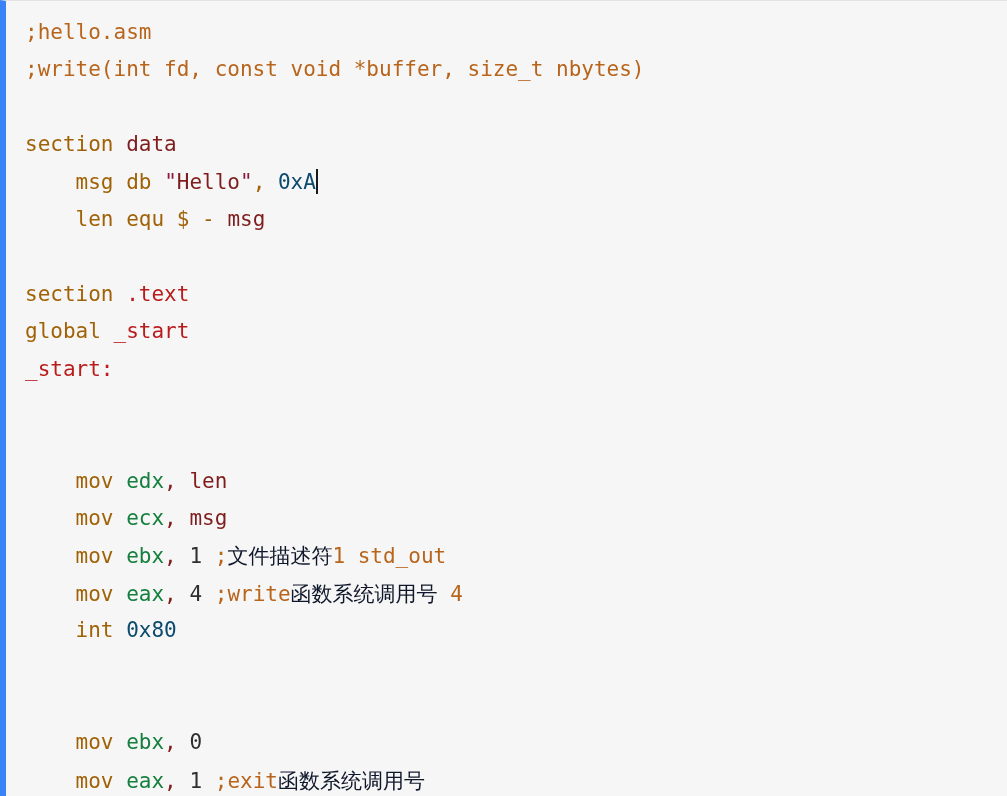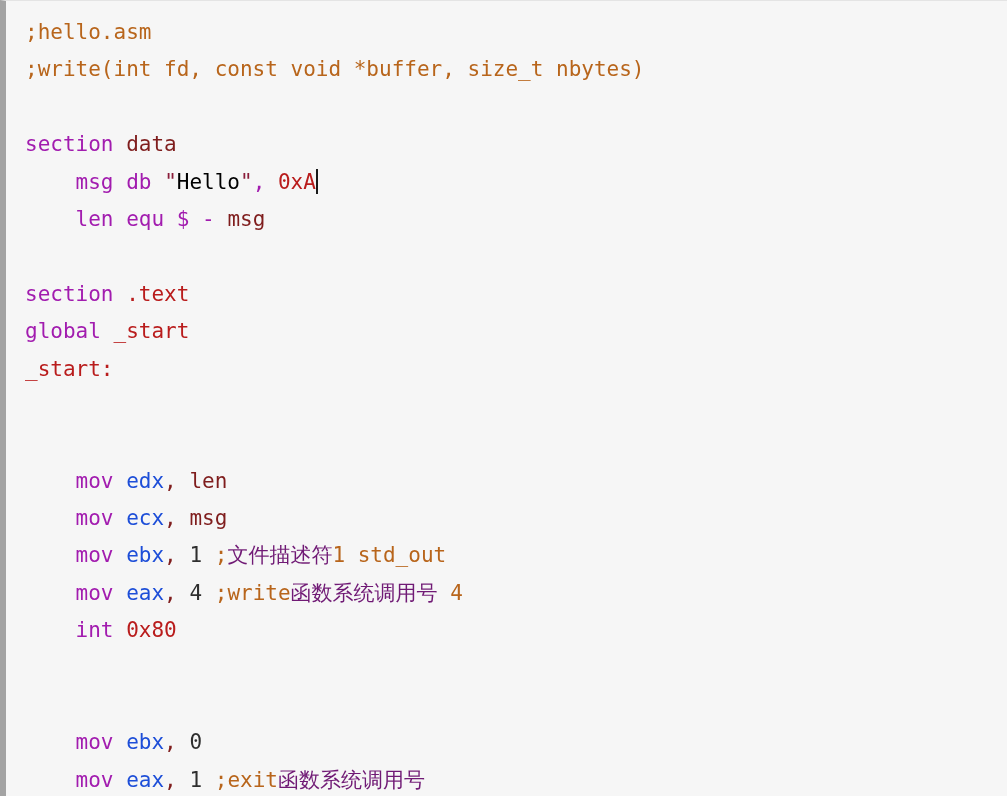--- a/index.html
+++ b/index.html
@@ -13,21 +13,21 @@
     overflow: hidden;
     font-family: "DejaVu Sans Mono", "Liberation Mono", monospace;
   }
 
   #code-block {
     position: relative;
     box-sizing: border-box;
     width: 1007px;
     height: 796px;
     background: #f6f6f6;
-    border-left: 6px solid #a3a3a3;
+    border-left: 6px solid #3b82f6;
     border-top: 1px solid #e4e4e4;
     padding: 13px 4px 0 0;
   }
 
   .code-area {
     margin: 0;
     padding: 0;
     white-space: pre;
     font-family: "DejaVu Sans Mono", "Liberation Mono", monospace;
     font-size: 21px;
@@ -38,33 +38,33 @@
 
   .ln {
     display: block;
     height: 37.4px;
     padding-left: 19px;
     white-space: pre;
   }
 
   
   .cmt   { color: #b8651b; }
-  .kw    { color: #a21caf; }
-  .reg   { color: #1d4ed8; }
+  .kw    { color: #a16207; }
+  .reg   { color: #15803d; }
   .ident { color: #7f1d1d; }
   .label { color: #b91c1c; }
-  .num   { color: #b91c1c; }
+  .num   { color: #0c4a6e; }
   .numd  { color: #2f2f2f; }
-  .str   { color: #000000; }
+  .str   { color: #7f1d1d; }
   .quote { color: #8a1c3a; }
 
   
   .cjk {
-    font-family: Liberation Mono, monospace;
-    color: #701a75;
+    font-family: Liberation Sans, sans-serif;
+    color: #0f172a;
   }
 
   .caret {
     display: inline-block;
     width: 0;
     border-left: 2px solid #1a1a1a;
     height: 25px;
     vertical-align: -5px;
     margin-left: 0px;
   }

